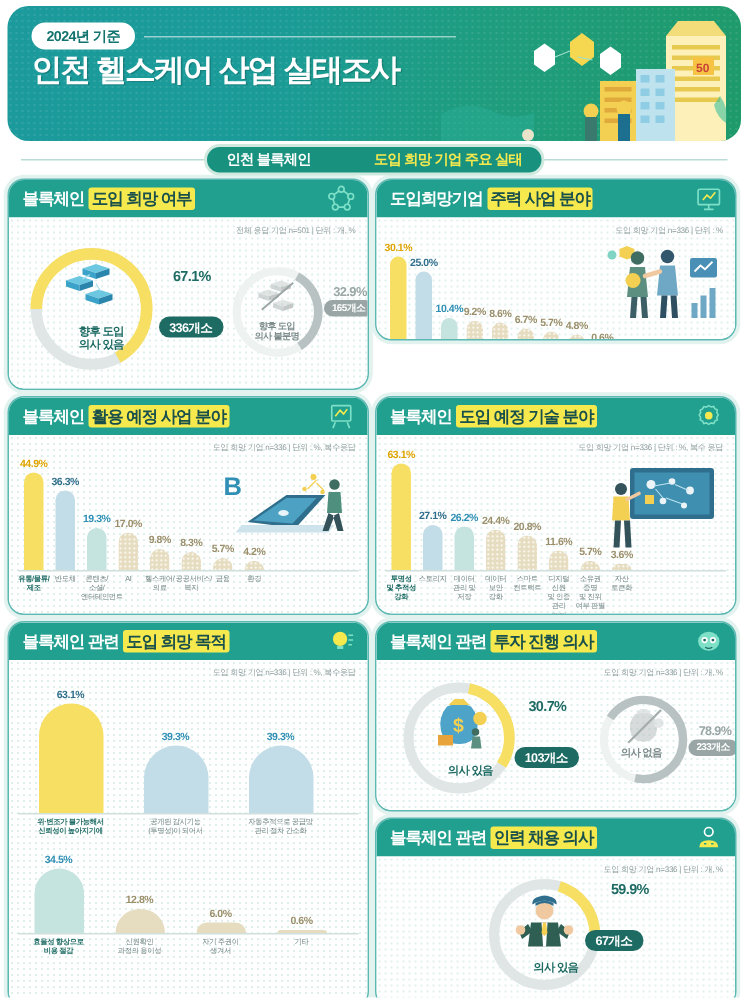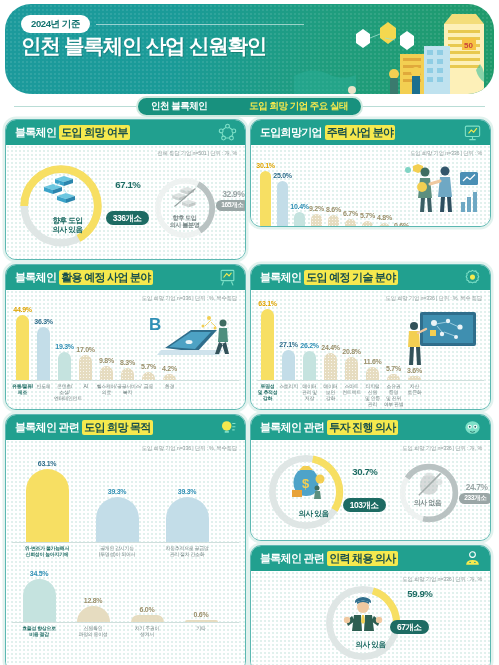--- a/index.html
+++ b/index.html
@@ -10,21 +10,21 @@
     overflow:hidden;
     position:relative;
   }
   #page { width:499px; height:665px; position:relative; background:#ffffff; }
 
   
   .header {
     position:relative;
     height:90px;
     margin:4px 5px 0 5px;
-    border-radius:26px;
+    border-radius:14px;
     background:linear-gradient(100deg,#1c9a9c 0%,#1a9b98 35%,#1f9d7e 65%,#1f9a6a 100%);
     overflow:hidden;
   }
   .hdr-dots{
     position:absolute; inset:0;
     background-image:radial-gradient(rgba(255,255,255,.10) 0.7px, transparent 0.8px);
     background-size:4px 4px;
   }
   .hdr-badge-row{ position:absolute; left:16px; top:11px; right:190px; display:flex; align-items:center; }
   .hdr-badge{
@@ -128,21 +128,21 @@
 <body>
 
 <div id="page">
 
   <div class="header">
     <div class="hdr-dots"></div>
     <div class="hdr-badge-row">
       <span class="hdr-badge">2024년 기준</span>
       <span class="hdr-rule"></span>
     </div>
-    <div class="hdr-l1">인천 블록체인 산업 신원확인</div>
+    <div class="hdr-l1">인천 헬스케어 산업 실태조사</div>
     <svg class="hdr-art" viewBox="0 0 200 90">
       <path d="M0 72 q18 -10 34 -2 q14 7 28 1 l0 19 l-62 0z" fill="#2bb09a" opacity=".45"></path>
       <path d="M150 20 h40 v70 h-40z" fill="#fdf0b8"></path>
       <path d="M150 20 h40 l-8 -10 h-24z" fill="#f3dd7a"></path>
       <g fill="#e8c94f">
         <rect x="154" y="26" width="32" height="3"></rect>
           <rect x="154" y="33" width="32" height="3"></rect>
         <rect x="154" y="40" width="32" height="3"></rect>
           <rect x="154" y="47" width="32" height="3"></rect>
         <rect x="154" y="54" width="32" height="3"></rect>
@@ -720,21 +720,21 @@
               </svg>
               <svg style="width:32px;height:28px;position:absolute;left:21px;top:16px" viewBox="0 0 44 38">
                 <g opacity=".5">
                   <path d="M14 7 q8 -4 16 0 q6 7 4 16 q-2 9 -12 9 q-10 0 -12 -9 q-2 -9 4 -16z" fill="#b2b9b8"></path>
                   <path d="M15 6 l4 -4 h6 l4 4z" fill="#c9cfce"></path>
                   <circle cx="36" cy="15" r="4.5" fill="#c9cfce"></circle>
                 </g>
                 <path d="M8 33 L38 3" stroke="#a4adac" stroke-width="2"></path>
               </svg>
               <div class="ctr-lbl sm" style="top:44px;left:0;width:72px;font-size:7px">의사 없음</div>
-              <div class="pct grey" style="right:-4px;top:27px;font-size:8.4px">24.7%</div>
+              <div class="pct grey" style="right:-4px;top:27px;font-size:8.4px">78.9%</div>
               <div class="pill grey sm" style="right:-8px;top:38px">233개소</div>
             </div>
           </div>
         </div>
       </div>
 
       <div class="panel" style="height:127px">
         <div class="p-title">
           <span class="t1">블록체인 관련</span>
           <span class="t2">인력 채용 의사</span>

